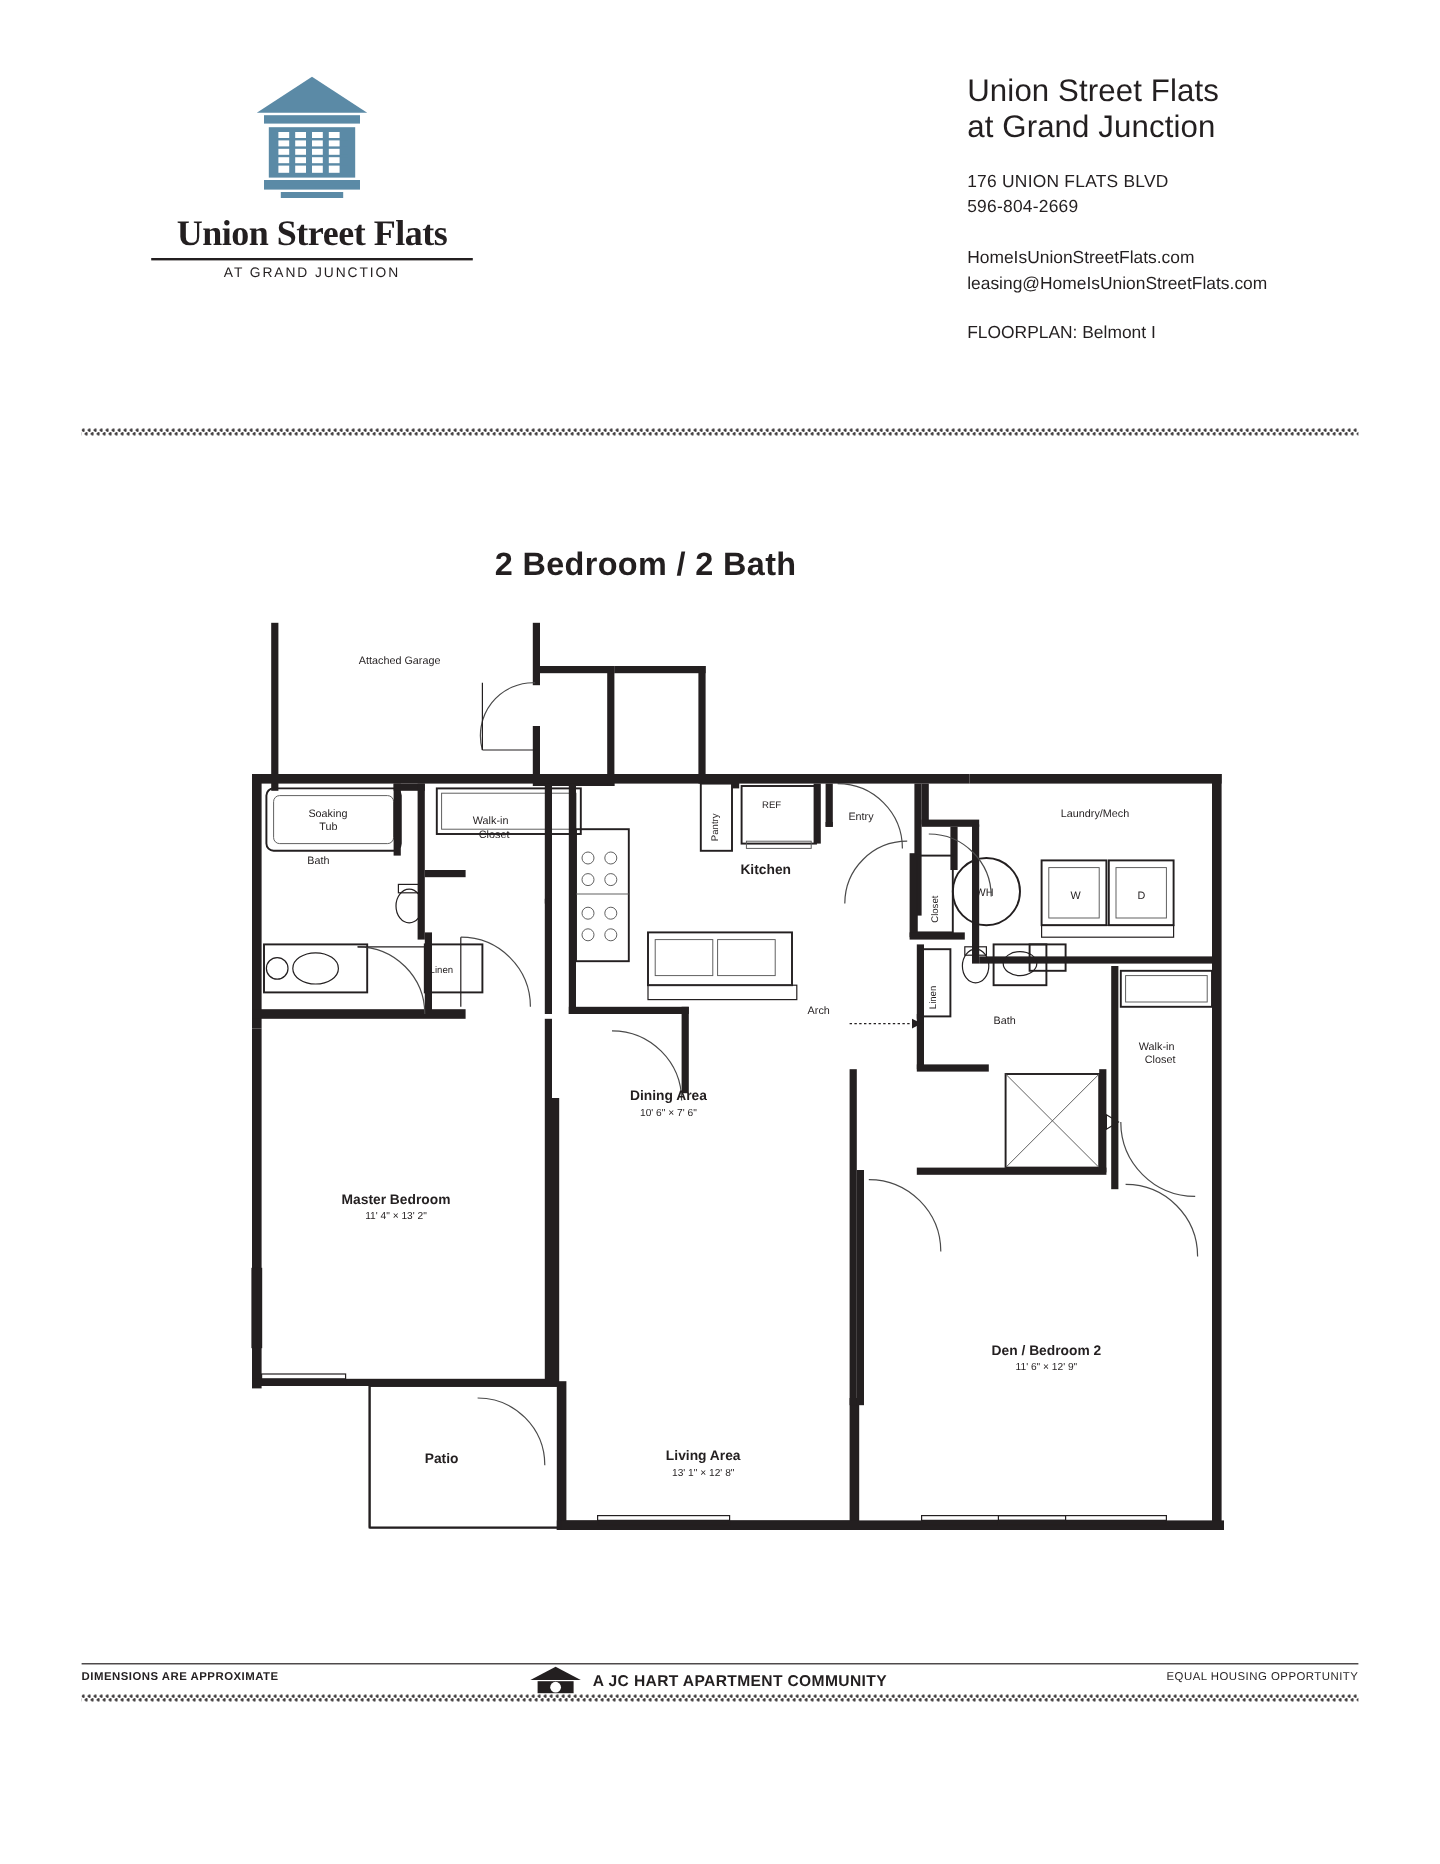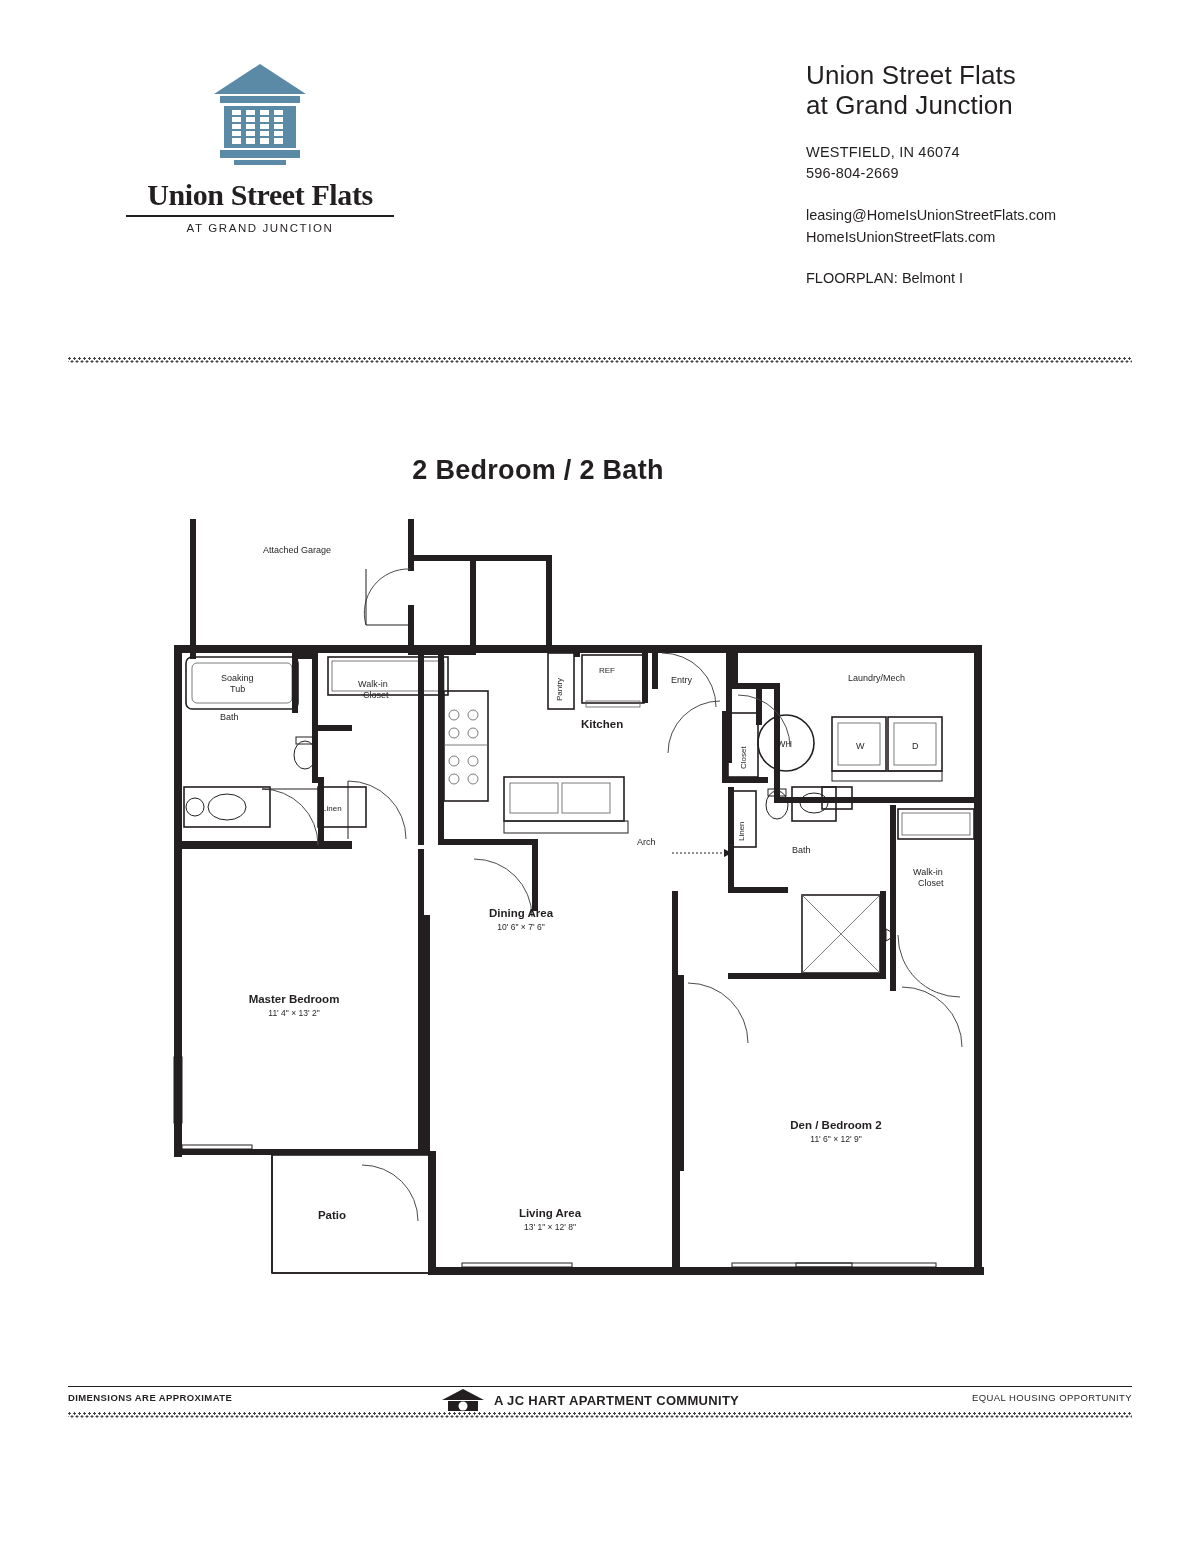--- a/index.html
+++ b/index.html
@@ -67,21 +67,21 @@
   #rule-top { left:68px; top:357px; width:1064px; }
 
   
   #plan-title {
     position:absolute; left:0; top:455px; width:1076px;
     text-align:center;
     font-size:27px; font-weight:bold; letter-spacing:.3px;
   }
 
   
-  #plan-wrap { position:absolute; left:132px; top:505px; width:900px; height:820px; }
+  #plan-wrap { position:absolute; left:168px; top:505px; width:900px; height:820px; }
   #plan-svg { display:block; }
 
   
   #footer { position:absolute; left:0; top:1386px; width:1200px; height:124px; }
   #footer-rule-top { position:absolute; left:68px; top:0px; width:1064px; height:1px; background:#231f20; }
   #rule-bottom { left:68px; top:26px; width:1064px; }
   .foot-left {
     position:absolute; left:68px; top:6px;
     font-size:9.5px; font-weight:bold; letter-spacing:.4px;
   }
@@ -122,27 +122,27 @@
     </svg>
     <div class="logo-wordmark">Union Street Flats</div>
     <div class="logo-sub">AT GRAND JUNCTION</div>
   </div>
 
   <div id="property-block">
     <div class="prop-title">Union Street Flats</div>
     <div class="prop-title">at Grand Junction</div>
 
     <div class="addr-group">
-      <div class="addr-line">WESTFIELD, IN 46074</div>
+      <div class="addr-line">176 UNION FLATS BLVD</div>
       <div class="addr-line">596-804-2669</div>
     </div>
 
     <div class="web-group">
+      <div class="web-line">HomeIsUnionStreetFlats.com</div>
       <div class="web-line">leasing@HomeIsUnionStreetFlats.com</div>
-      <div class="web-line">HomeIsUnionStreetFlats.com</div>
     </div>
 
     <div class="floorplan-line">FLOORPLAN: Belmont I</div>
   </div>
 
   <div class="dotted-rule" id="rule-top"></div>
 </div>
 
 <div id="plan-title">2 Bedroom / 2 Bath</div>
 

